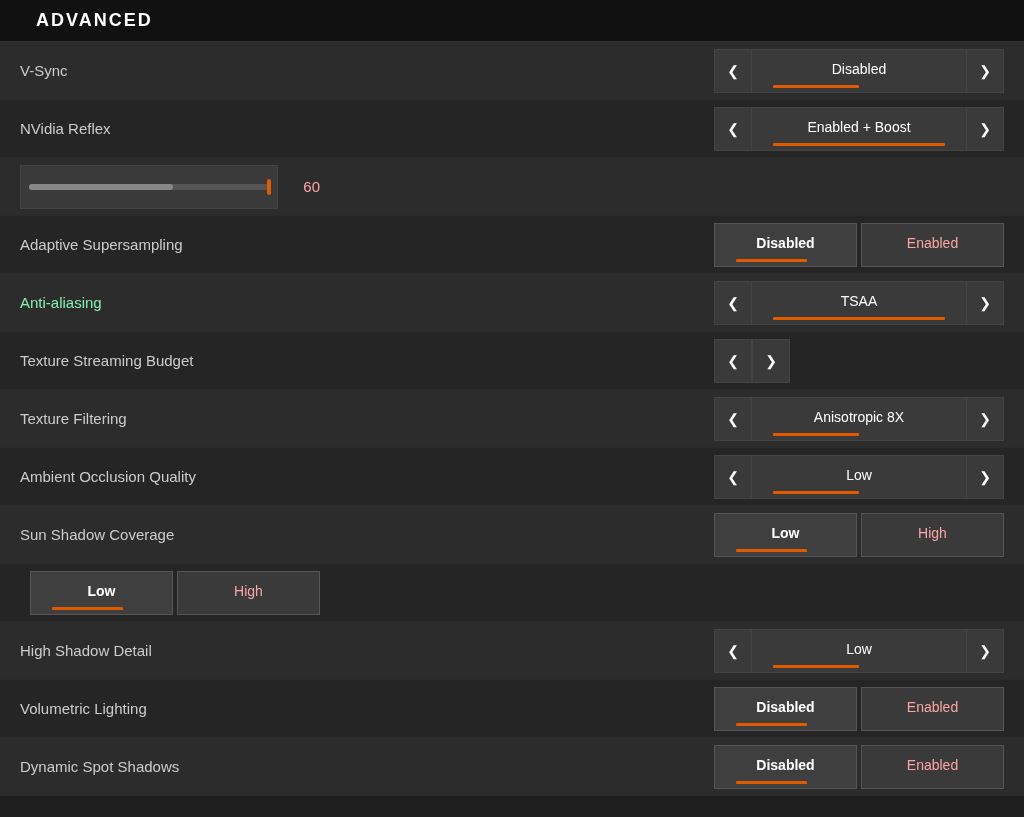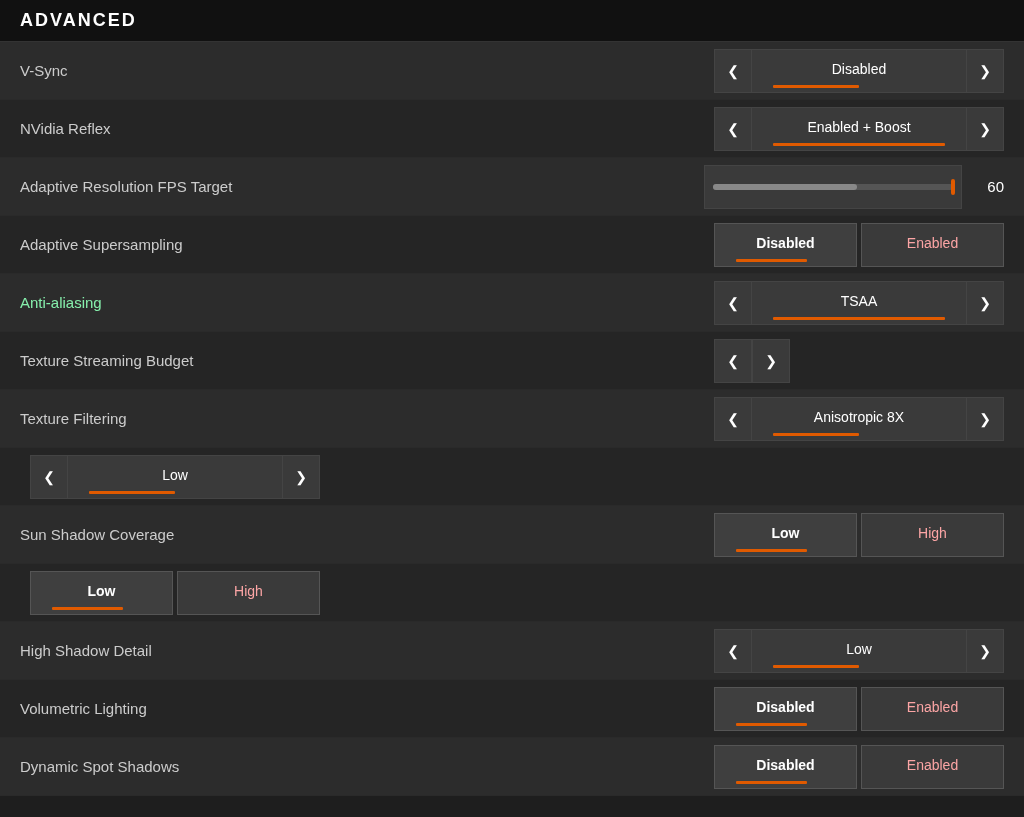--- a/index.html
+++ b/index.html
@@ -18,21 +18,21 @@
       width: 100%;
       height: 100%;
       padding: 0;
     }
 
     .panel-title {
       background: #111;
       color: #fff;
       font-size: 18px;
       font-weight: bold;
-      padding: 10px 20px;
+      padding: 10px 36px;
       letter-spacing: 2px;
       border-bottom: 1px solid #333;
     }
 
     .settings-list {
       width: 100%;
     }
 
     .setting-row {
       display: flex;
@@ -214,21 +214,21 @@
       right: -2px;
       top: 50%;
       transform: translateY(-50%);
       width: 4px;
       height: 16px;
       background: #e05a00;
       border-radius: 2px;
     }
 
     .slider-value {
-      color: #ffffff;
+      color: #fca5a5;
       font-size: 15px;
       min-width: 30px;
       text-align: right;
     }
   </style>
 </head>
 <body>
 
 <div class="panel">
   <div class="panel-title">ADVANCED</div>
@@ -253,21 +253,20 @@
             <div class="arrow-btn">❮</div>
             <div class="value-display">
               <span class="value-text">Enabled + Boost</span>
               <div class="orange-bar-full"></div>
             </div>
             <div class="arrow-btn">❯</div>
           </div>
         </div>
       </div>
       <div class="setting-row">
-        <div class="setting-label">Adaptive Resolution FPS Target</div>
         <div class="setting-control">
           <div class="slider-control">
             <div class="slider-wrapper">
               <div class="slider-track">
                 <div class="slider-fill"></div>
                 <div class="slider-thumb"></div>
               </div>
             </div>
             <div class="slider-value">60</div>
           </div>
@@ -315,20 +314,21 @@
             <div class="arrow-btn">❮</div>
             <div class="value-display">
               <span class="value-text">Anisotropic 8X</span>
               <div class="orange-bar"></div>
             </div>
             <div class="arrow-btn">❯</div>
           </div>
         </div>
       </div>
       <div class="setting-row">
+        <div class="setting-label">Ambient Occlusion Quality</div>
         <div class="setting-control">
           <div class="arrow-selector">
             <div class="arrow-btn">❮</div>
             <div class="value-display">
               <span class="value-text">Low</span>
               <div class="orange-bar"></div>
             </div>
             <div class="arrow-btn">❯</div>
           </div>
         </div>

